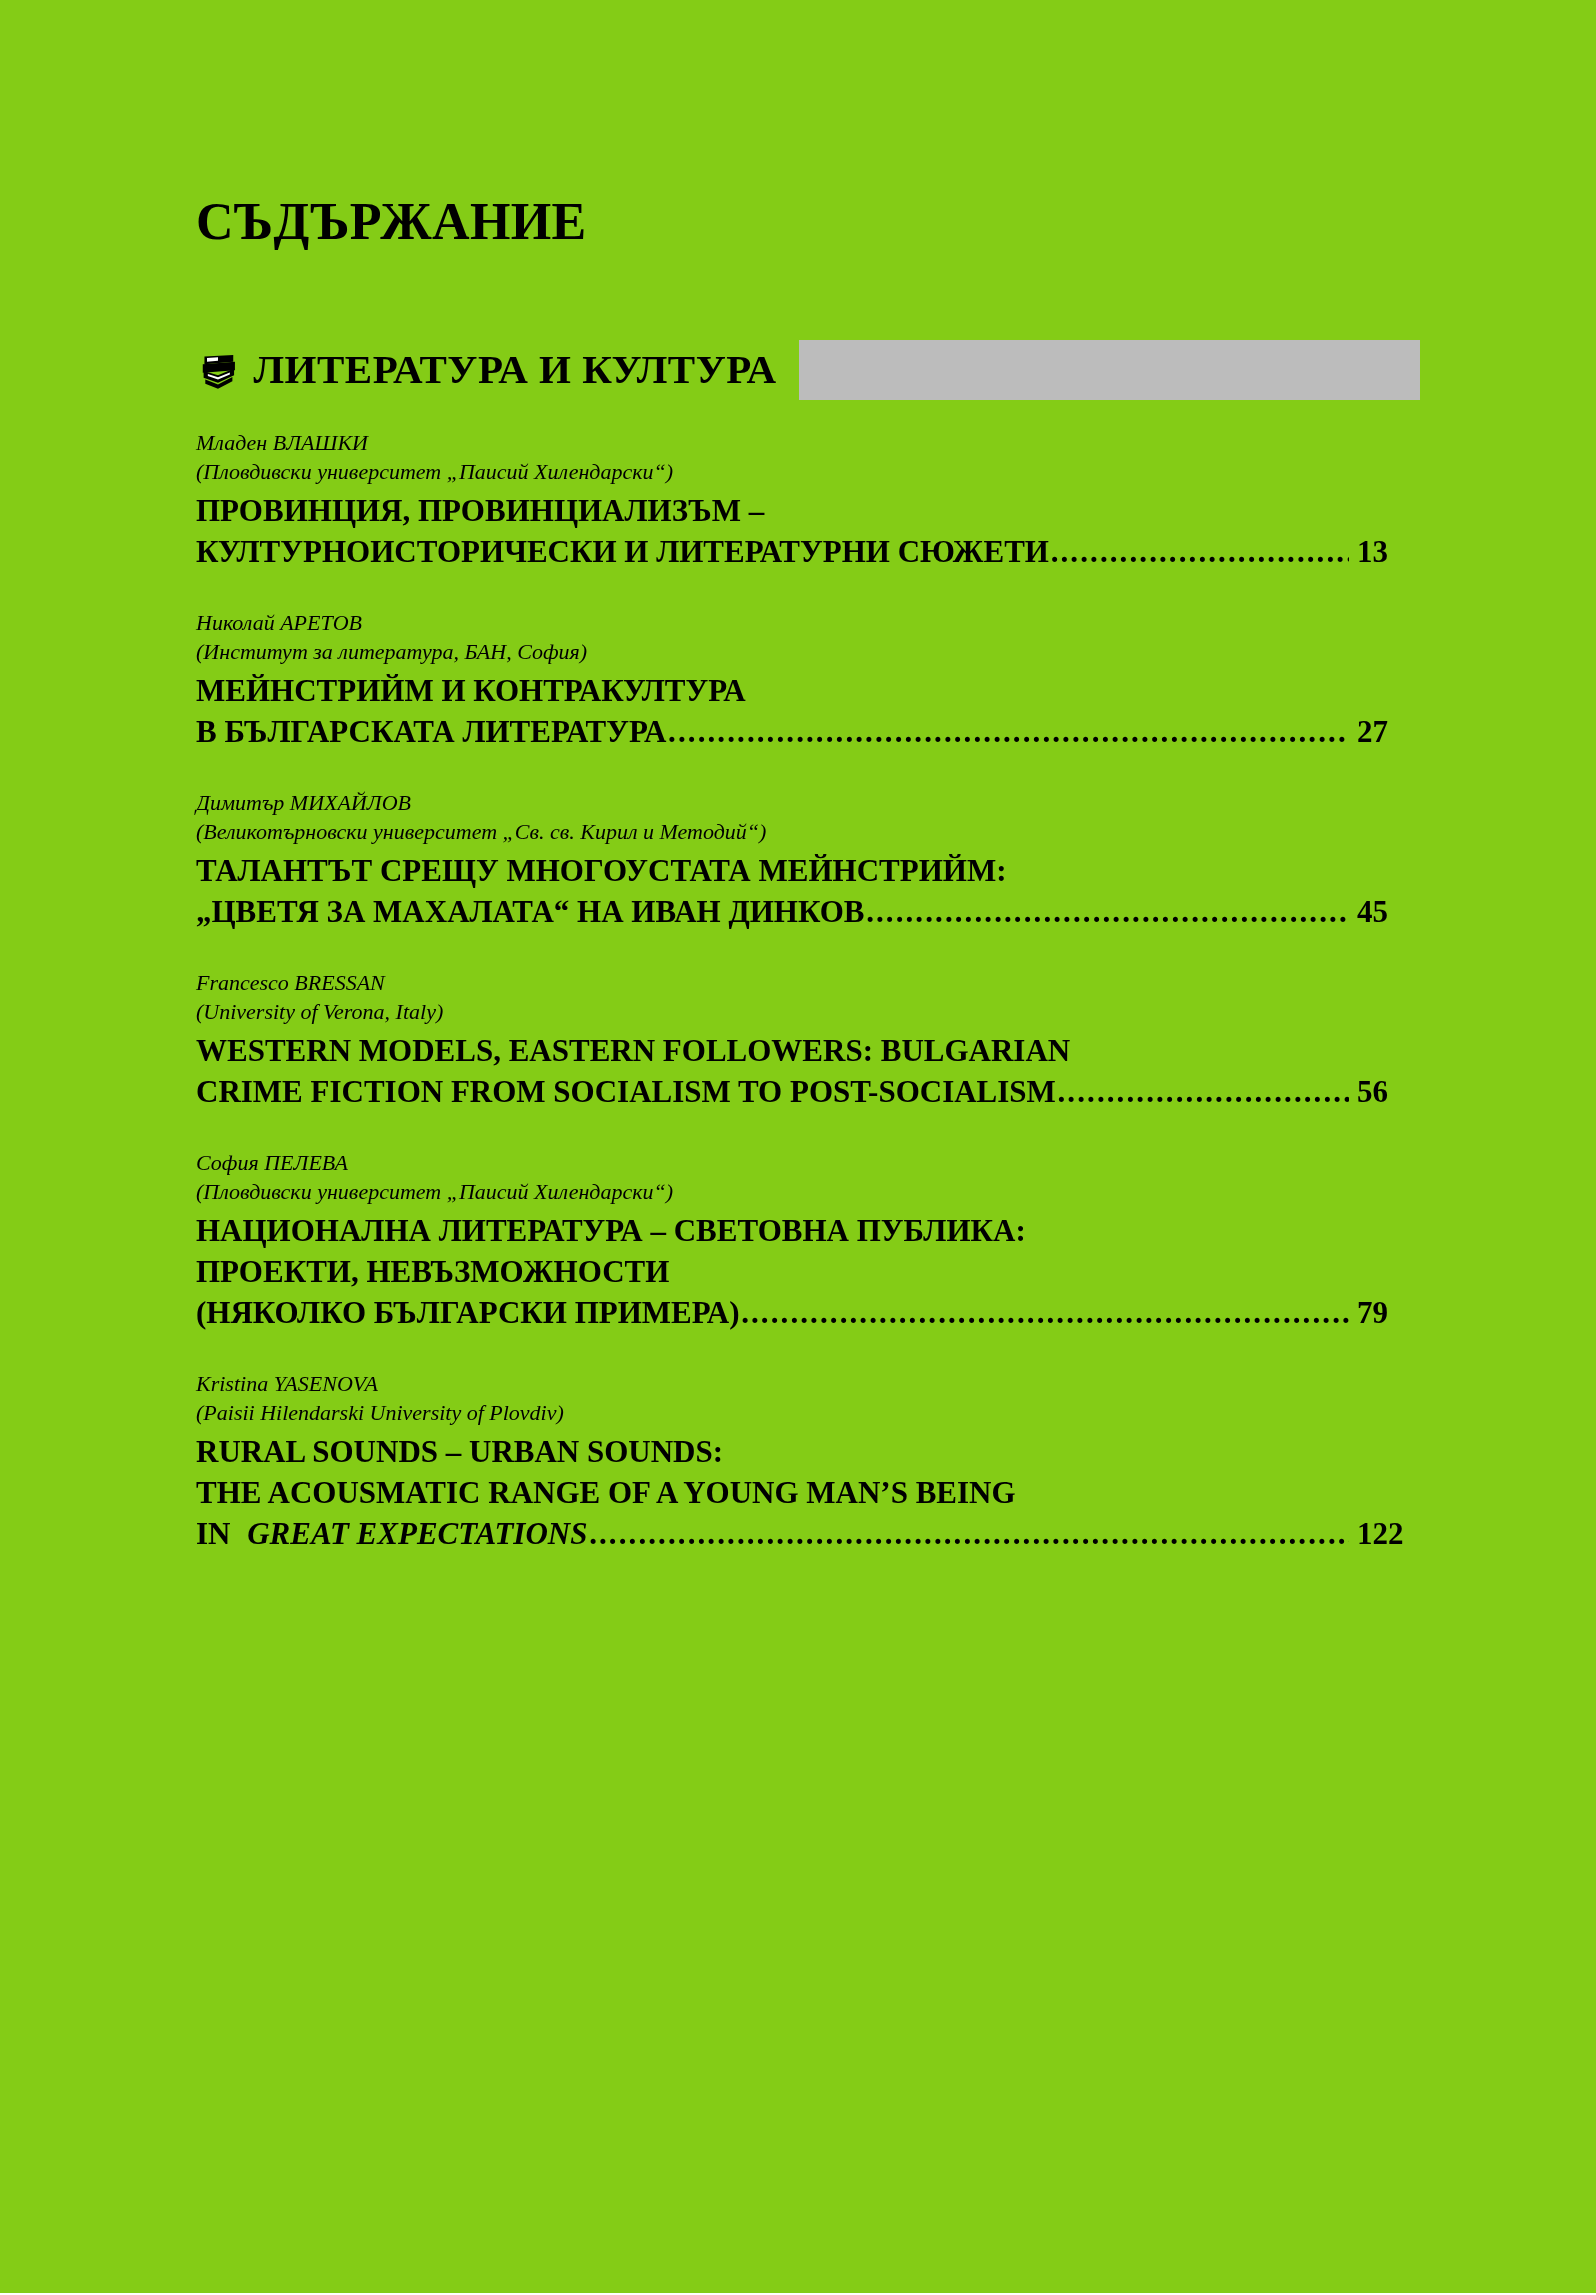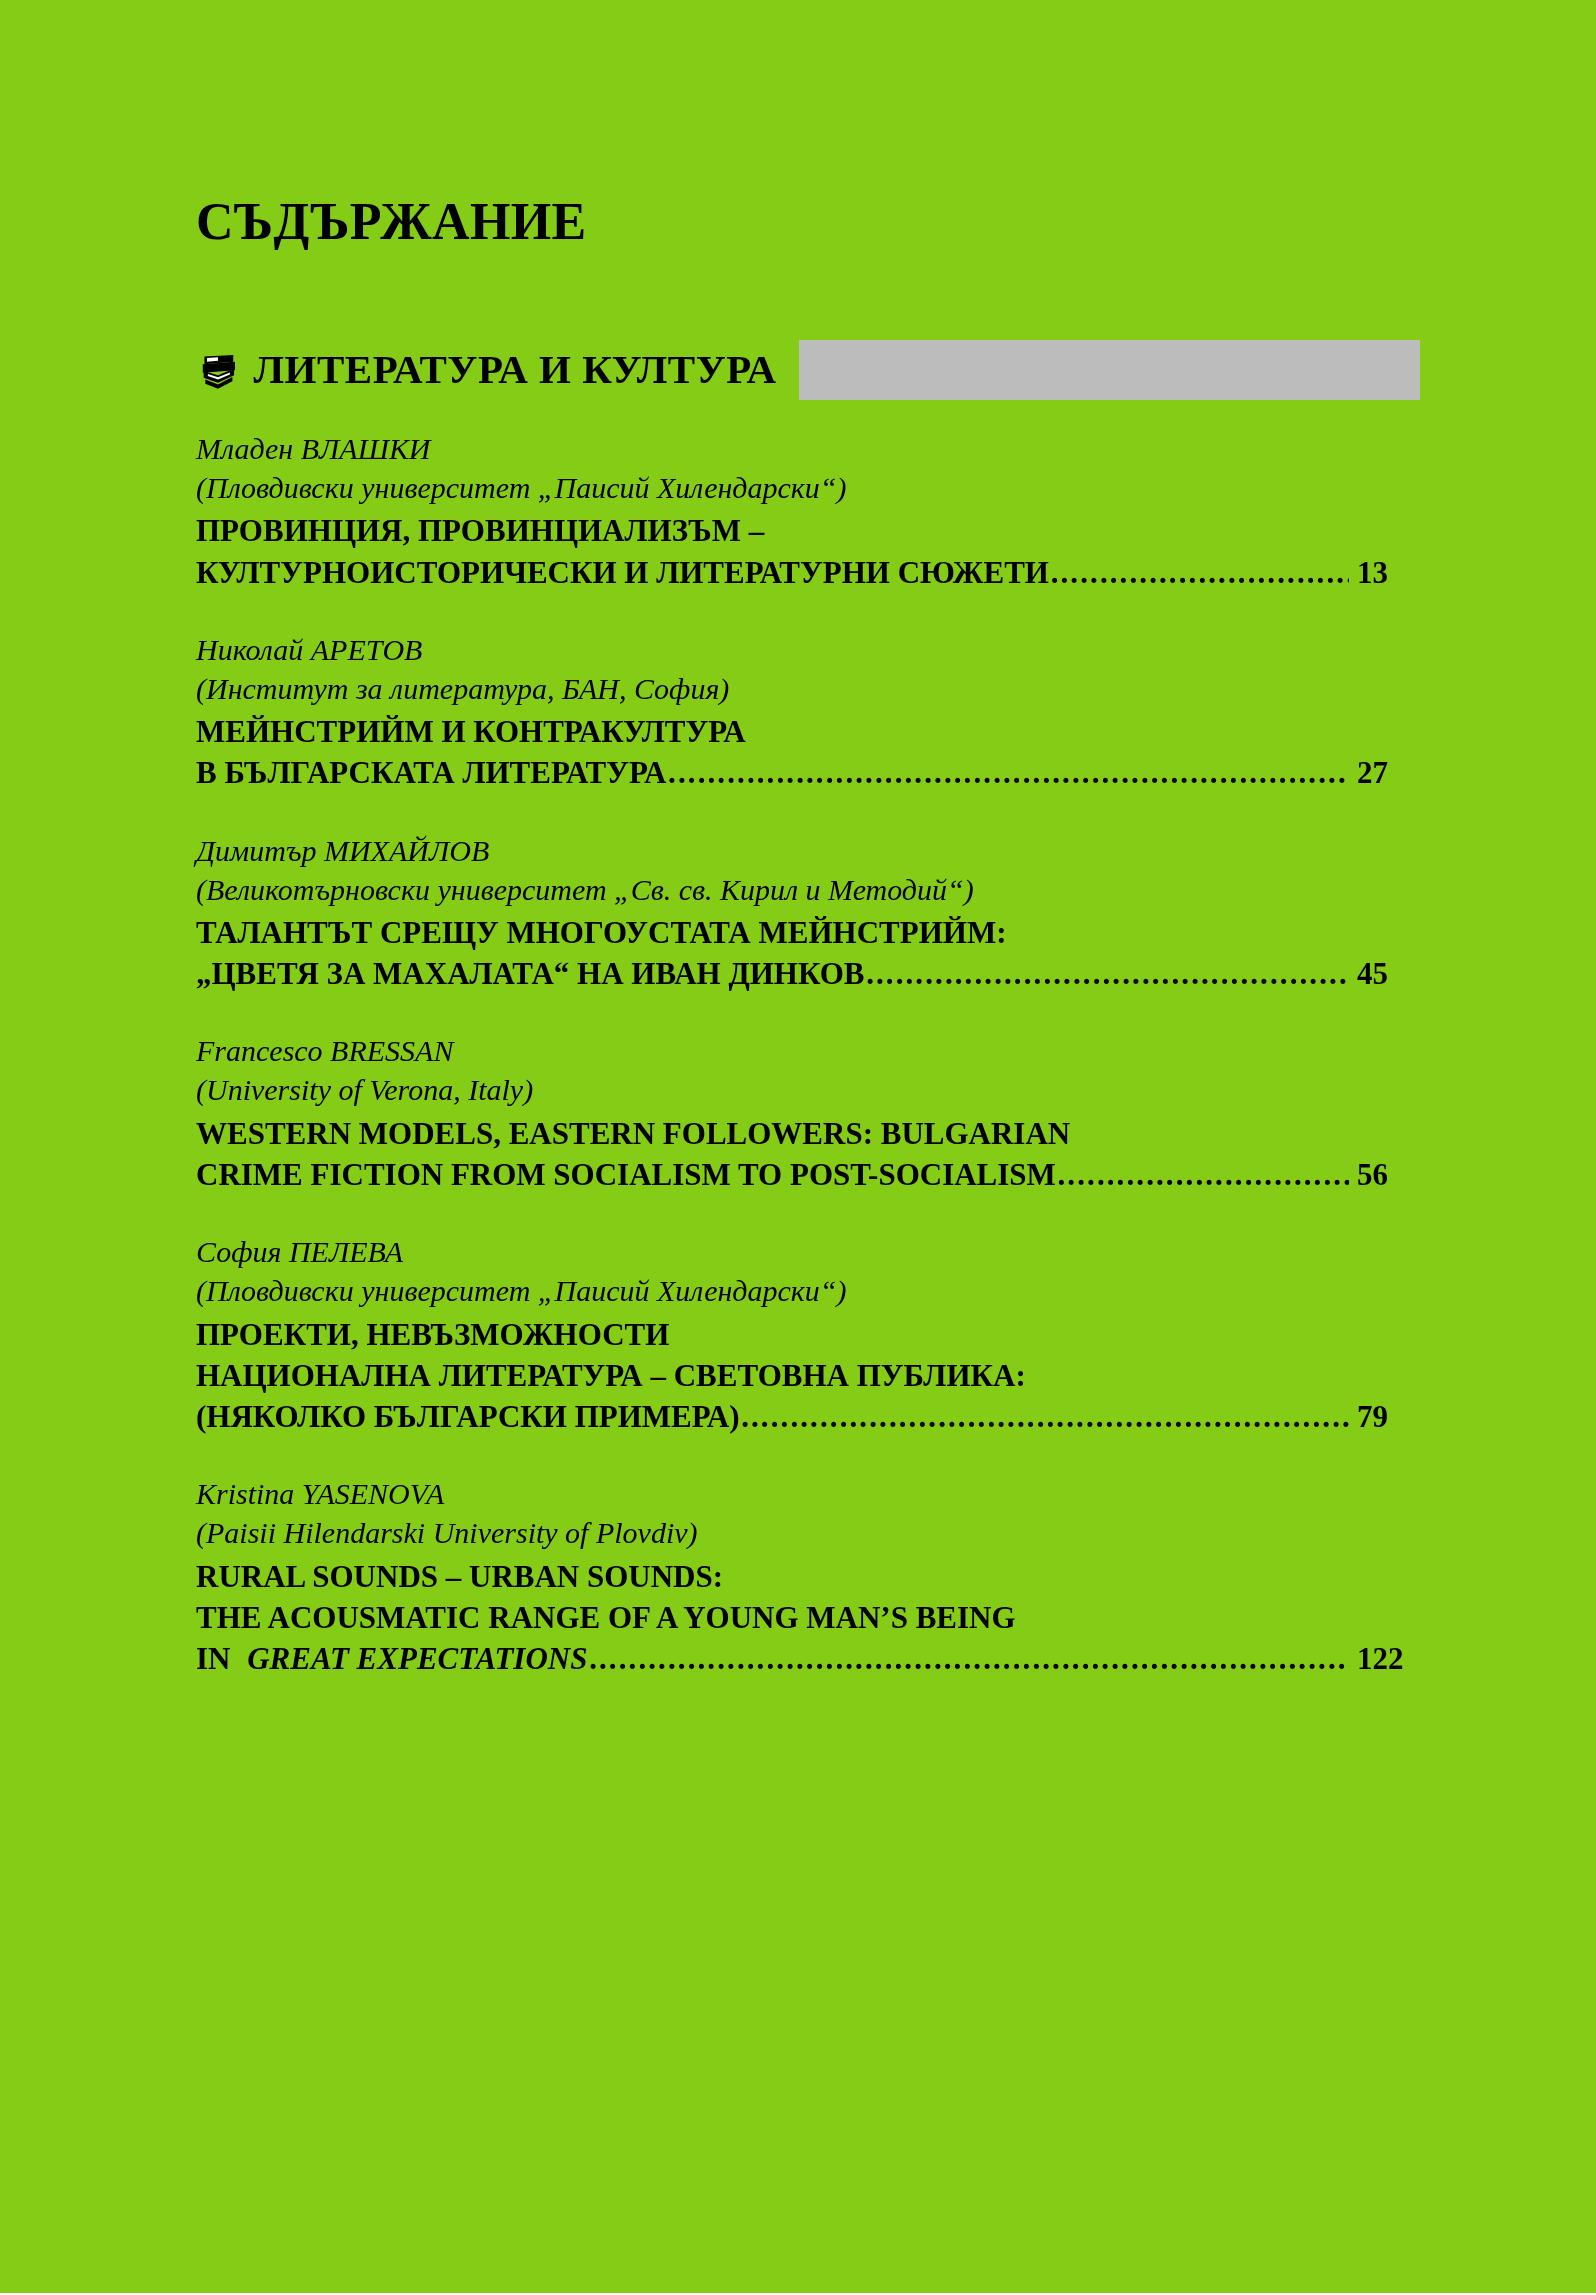--- a/index.html
+++ b/index.html
@@ -67,21 +67,21 @@
 
   
   .entry {
     margin-bottom: 37px;
   }
   .entry:last-child { margin-bottom: 0; }
 
   .entry-author,
   .entry-affil {
     font-style: italic;
-    font-size: 30px;
+    font-size: 22px;
     line-height: 1.30;
     white-space: nowrap;
   }
   .entry-affil { margin-bottom: 3.4px; }
 
   .title-line {
     font-weight: bold;
     font-size: 31px;
     line-height: 1.33;
     white-space: nowrap;
@@ -176,22 +176,22 @@
         <div class="title-line plain">WESTERN MODELS, EASTERN FOLLOWERS: BULGARIAN</div>
         <div class="title-line">
           <span class="txt">CRIME FICTION FROM SOCIALISM TO POST-SOCIALISM</span>
           <span class="leader">................................................................................................................................................................................................................................................</span>
           <span class="pageno">56</span>
         </div>
       </div>
       <div class="entry">
         <div class="entry-author">София ПЕЛЕВА</div>
         <div class="entry-affil">(Пловдивски университет „Паисий Хилендарски“)</div>
+        <div class="title-line plain">НАЦИОНАЛНА ЛИТЕРАТУРА – СВЕТОВНА ПУБЛИКА:</div>
         <div class="title-line plain">ПРОЕКТИ, НЕВЪЗМОЖНОСТИ</div>
-        <div class="title-line plain">НАЦИОНАЛНА ЛИТЕРАТУРА – СВЕТОВНА ПУБЛИКА:</div>
         <div class="title-line">
           <span class="txt">(НЯКОЛКО БЪЛГАРСКИ ПРИМЕРА)</span>
           <span class="leader">................................................................................................................................................................................................................................................</span>
           <span class="pageno">79</span>
         </div>
       </div>
       <div class="entry">
         <div class="entry-author">Kristina YASENOVA</div>
         <div class="entry-affil">(Paisii Hilendarski University of Plovdiv)</div>
         <div class="title-line plain">RURAL SOUNDS – URBAN SOUNDS:</div>

